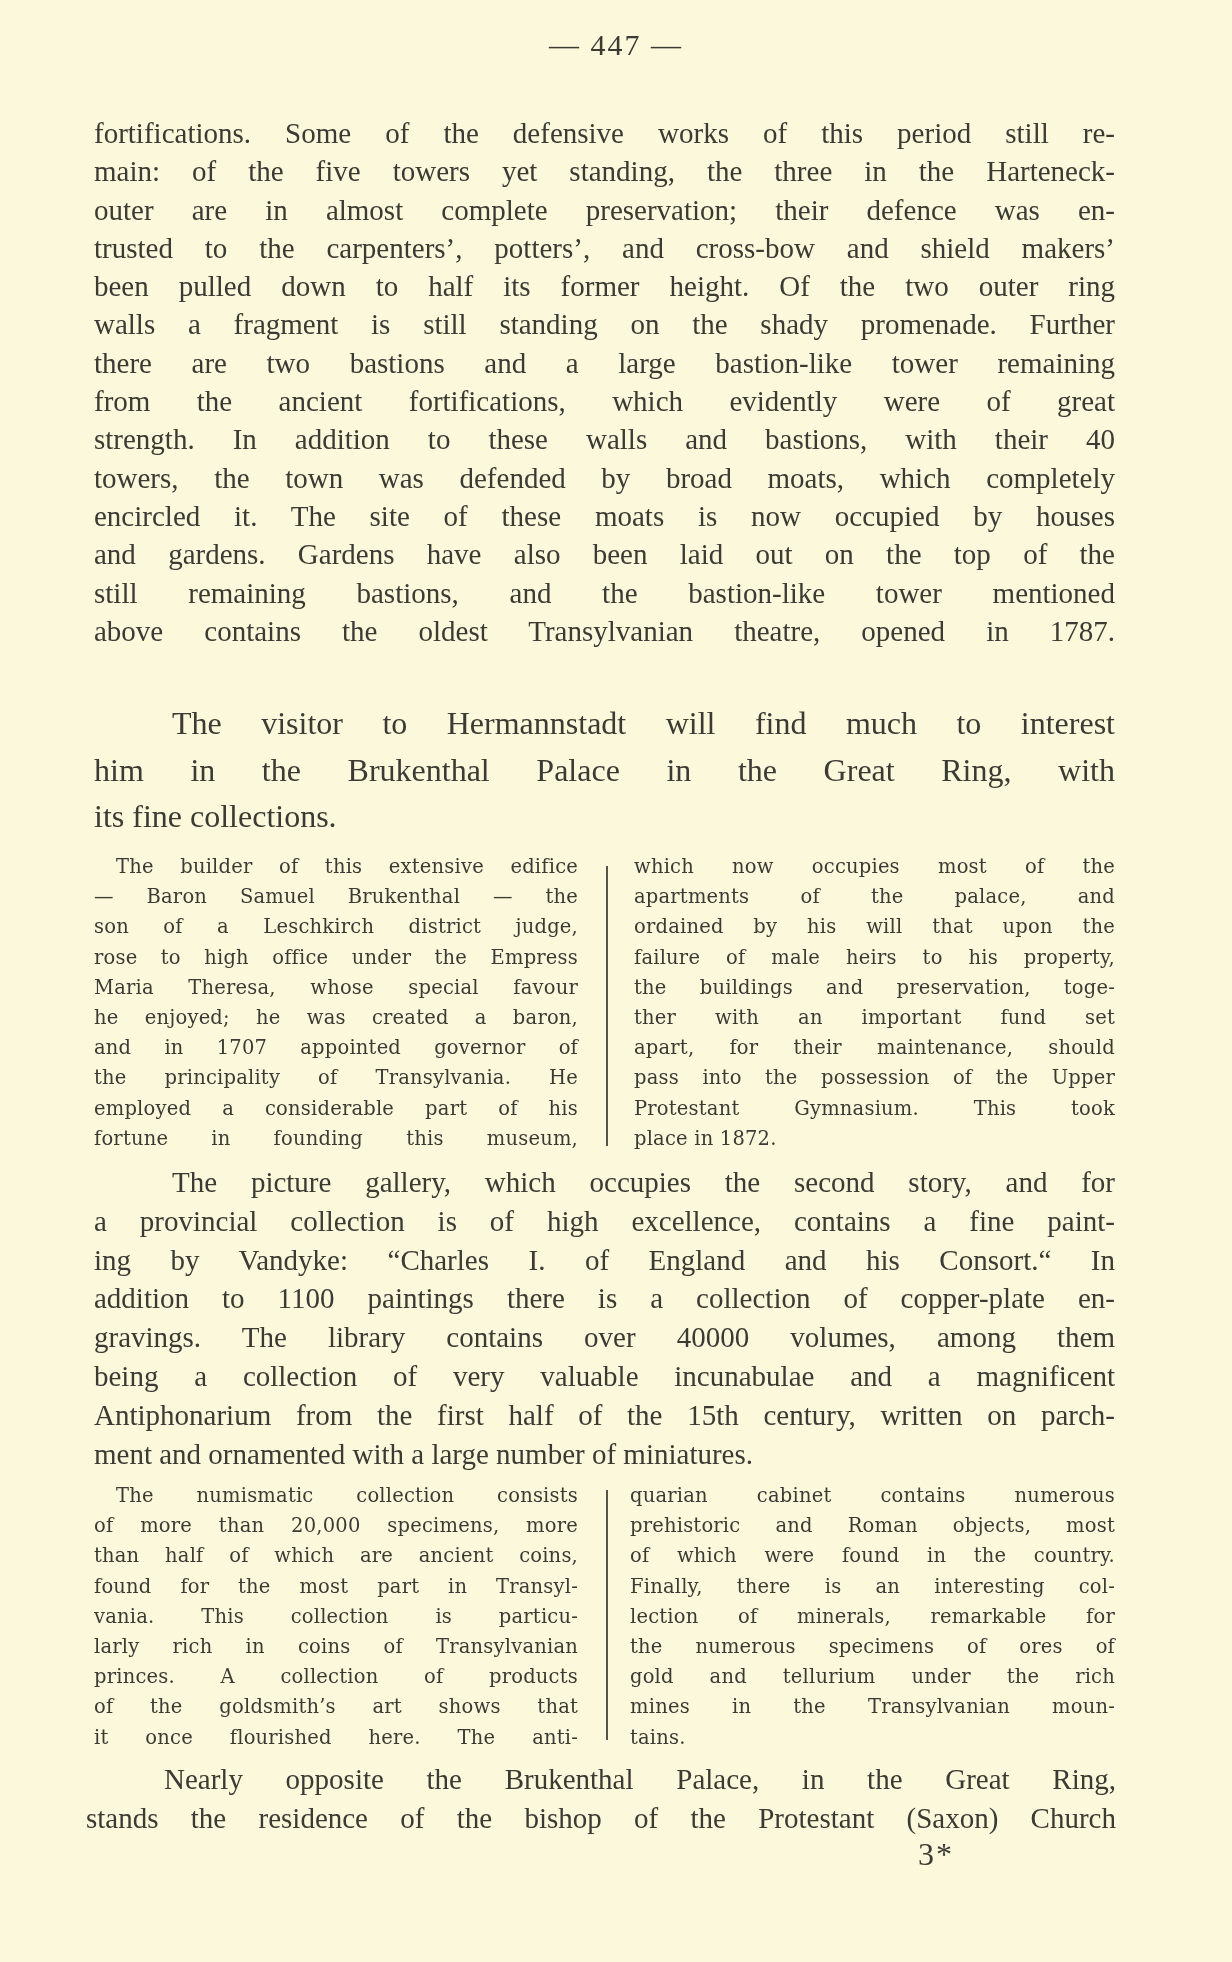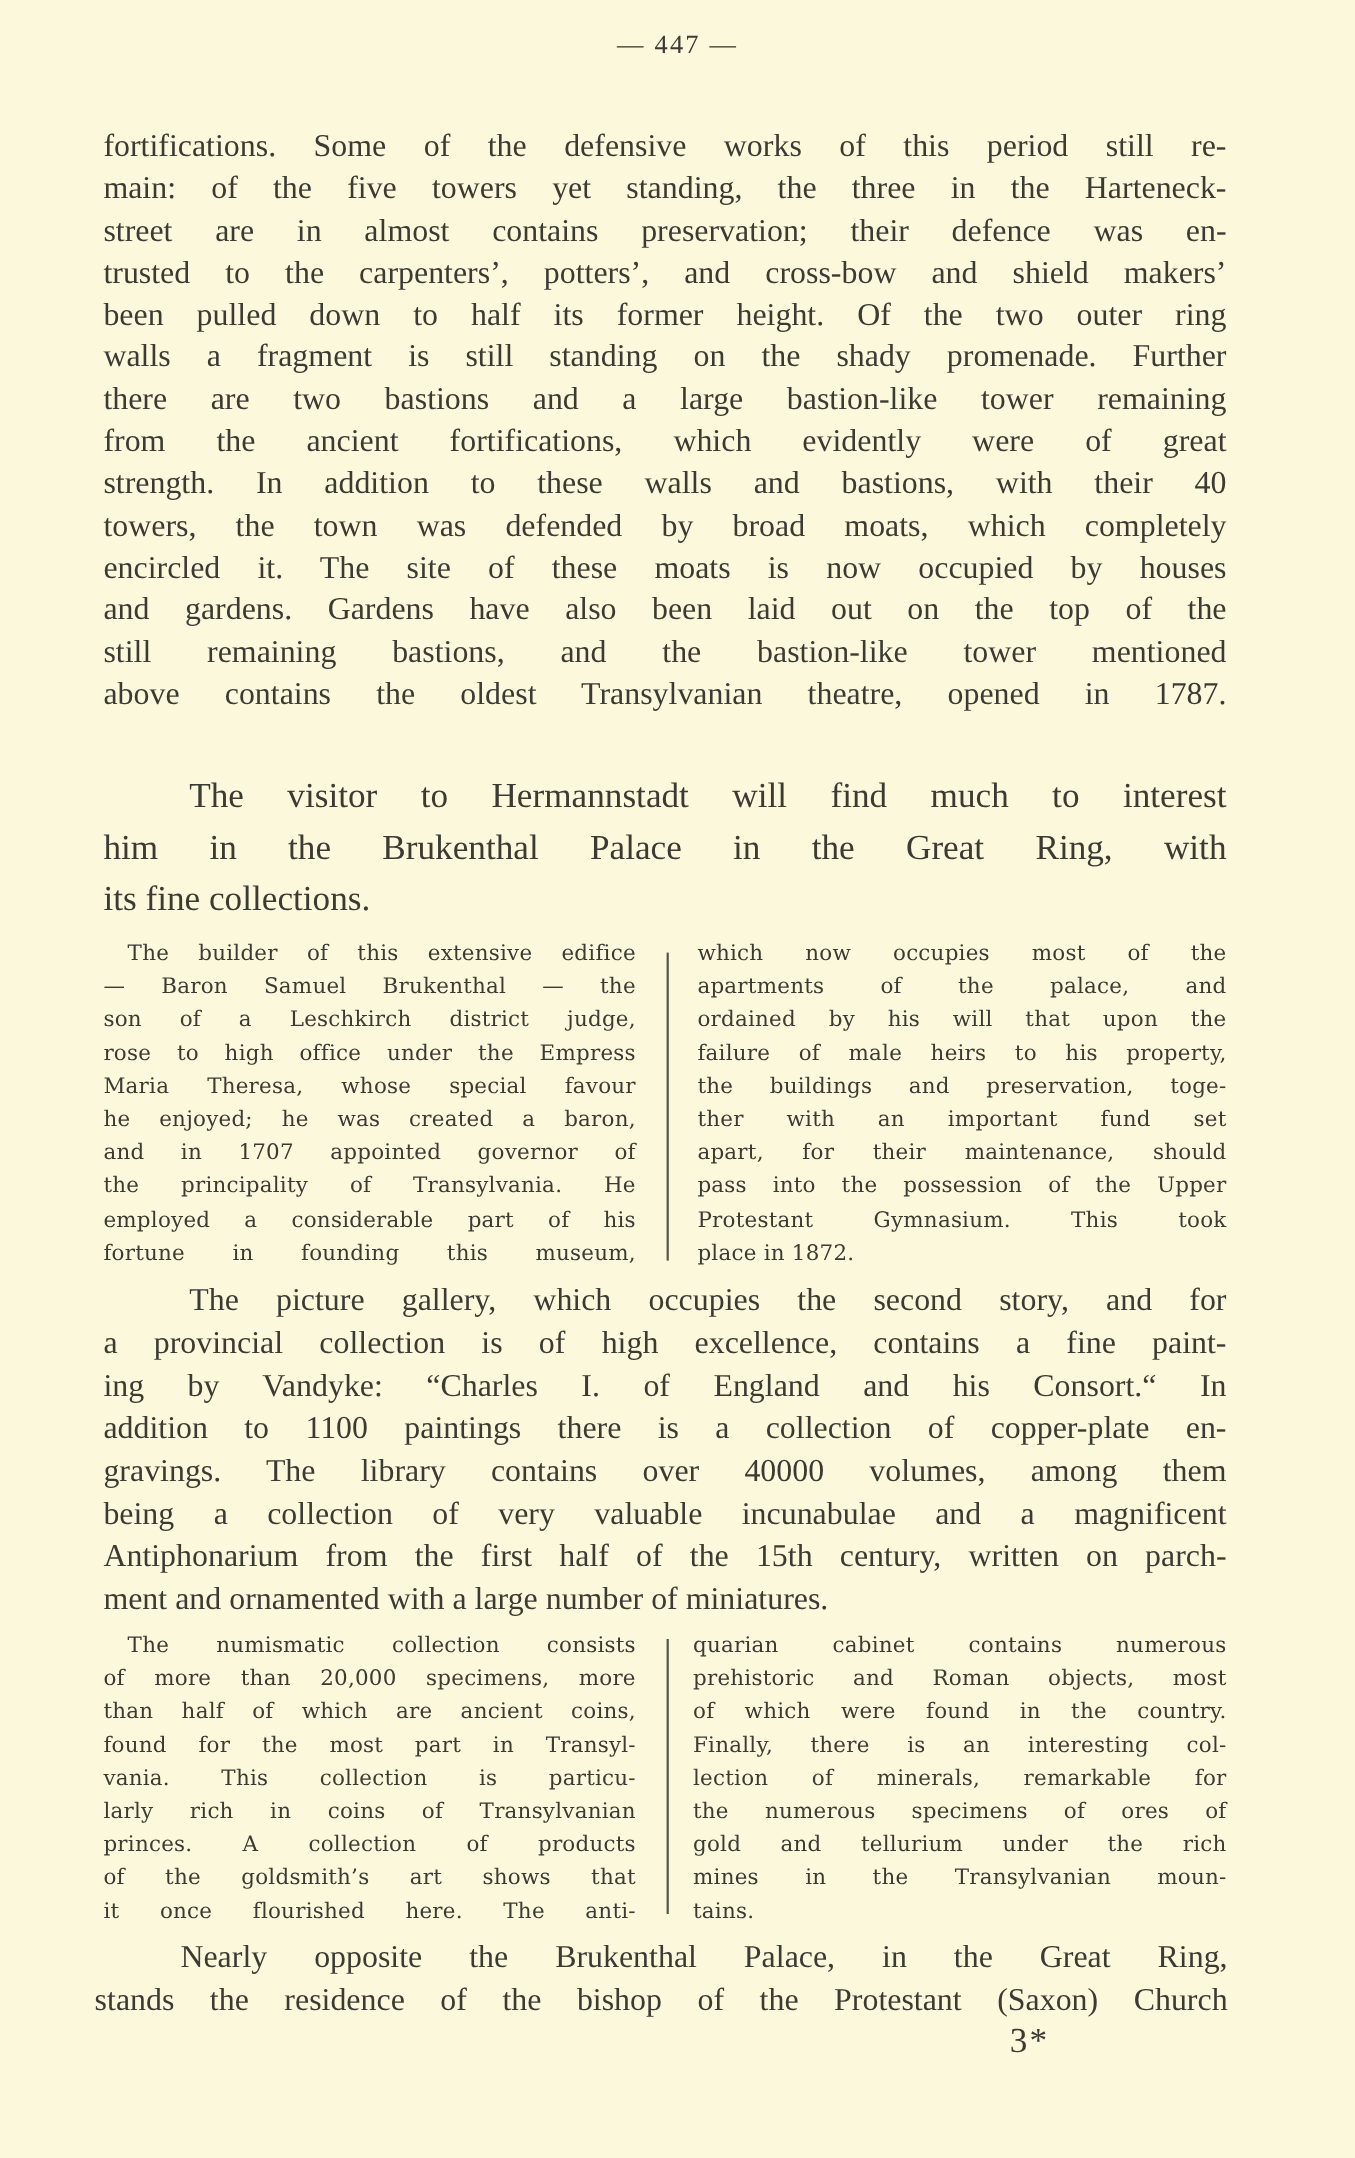--- a/index.html
+++ b/index.html
@@ -5,21 +5,21 @@
   html, body { margin: 0; padding: 0; }
   body {
     width: 1232px; height: 1962px; overflow: hidden;
     background: #fbf8dc;
     color: #3b3a33;
     font-family: "Liberation Serif", "DejaVu Serif", serif;
     position: relative;
   }
   .page-number {
     position: absolute; top: 28px; left: 0; width: 1232px;
-    text-align: center; font-size: 24px; letter-spacing: 2px;
+    text-align: center; font-size: 30px; letter-spacing: 2px;
   }
   .block { position: absolute; left: 94px; width: 1021px; }
   .line {
     display: block; white-space: nowrap;
     text-align: justify; text-align-last: justify;
   }
   .line.last { text-align-last: left; }
   .big { font-size: 29px; line-height: 38.3px; }
   .heading { font-size: 32px; line-height: 46.5px; }
   .mid { font-size: 29px; line-height: 38.8px; }
@@ -34,21 +34,21 @@
   .sig { position: absolute; font-size: 32px; letter-spacing: 2px; }
 </style>
 </head>
 <body>
 
 <div class="page-number">— 447 —</div>
 
 <div class="block big" style="top:114px;">
   <span class="line">fortifications. Some of the defensive works of this period still re-</span>
   <span class="line">main: of the five towers yet standing, the three in the Harteneck-</span>
-  <span class="line">street are in almost contains preservation; their defence was en-</span>
+  <span class="line">outer are in almost complete preservation; their defence was en-</span>
   <span class="line">trusted to the carpenters’, potters’, and cross-bow and shield makers’</span>
   <span class="line">been pulled down to half its former height. Of the two outer ring</span>
   <span class="line">walls a fragment is still standing on the shady promenade. Further</span>
   <span class="line">there are two bastions and a large bastion-like tower remaining</span>
   <span class="line">from the ancient fortifications, which evidently were of great</span>
   <span class="line">strength. In addition to these walls and bastions, with their 40</span>
   <span class="line">towers, the town was defended by broad moats, which completely</span>
   <span class="line">encircled it. The site of these moats is now occupied by houses</span>
   <span class="line">and gardens. Gardens have also been laid out on the top of the</span>
   <span class="line">still remaining bastions, and the bastion-like tower mentioned</span>

